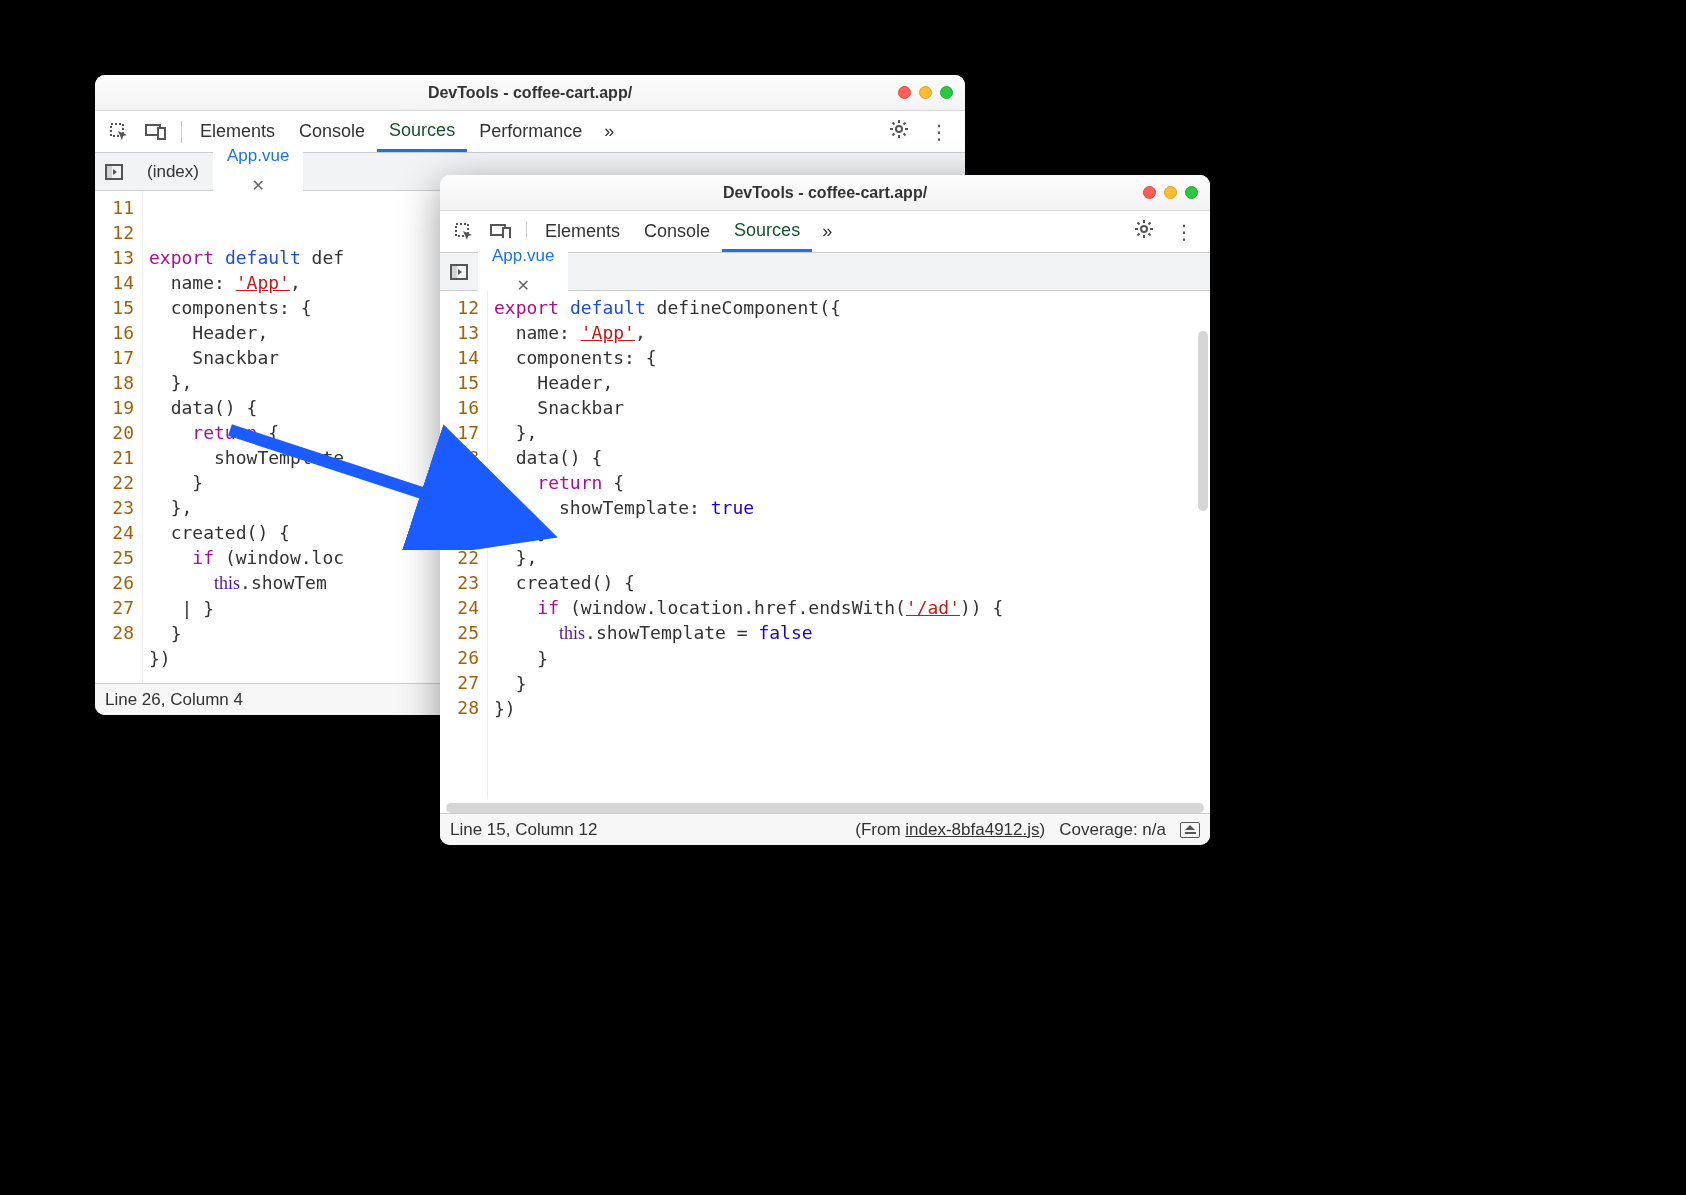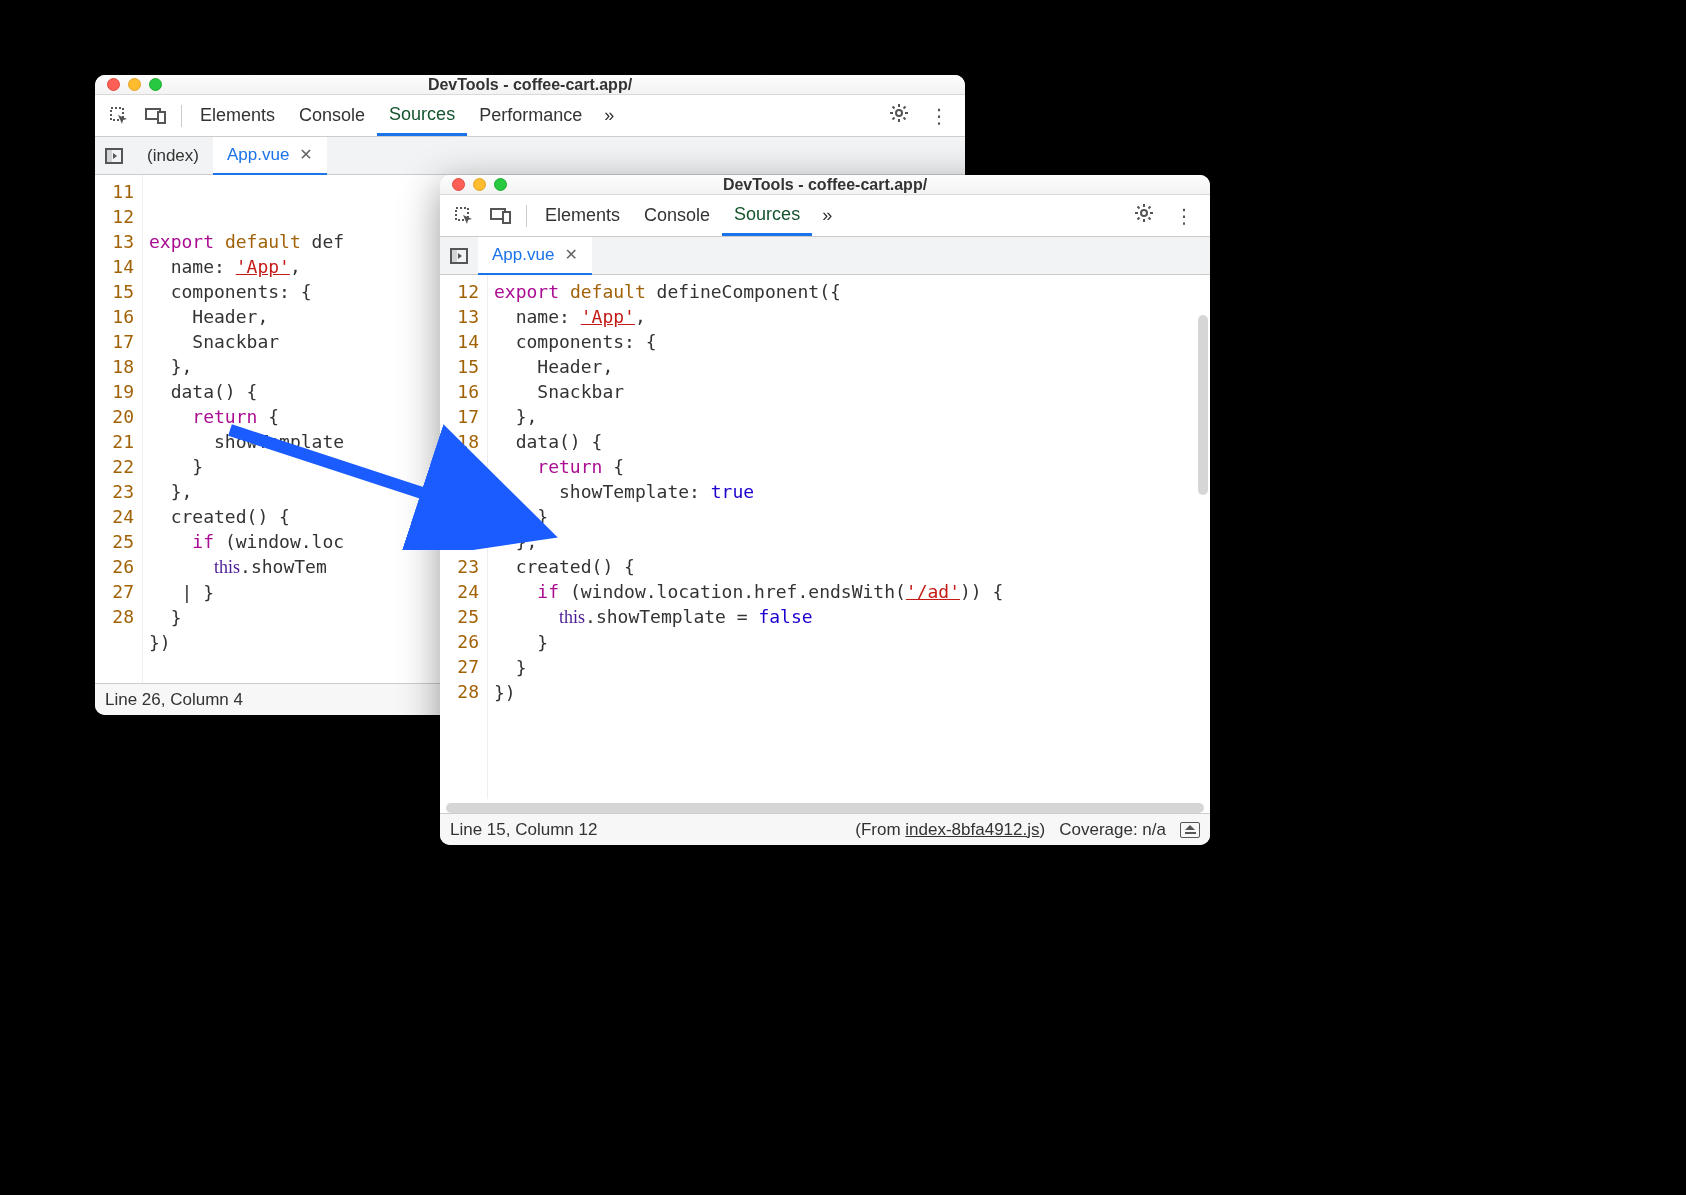--- a/index.html
+++ b/index.html
@@ -16,27 +16,28 @@
     background: #fff;
     border-radius: 10px;
     overflow: hidden;
     box-shadow: 0 10px 40px rgba(0,0,0,0.4);
     display: flex;
     flex-direction: column;
   }
   .win-left { left: 95px; top: 75px; width: 870px; height: 640px; }
   .win-right { left: 440px; top: 175px; width: 770px; height: 670px; }
   .titlebar {
-    height: 20px;
+    height: 36px;
     background: linear-gradient(#fdfdfd,#f3f3f3);
     border-bottom: 1px solid #d9d9d9;
     display: flex;
     align-items: center;
     padding: 4px 12px;
     position: relative;
+    justify-content: flex-end;
   }
   .traffic { display: flex; gap: 8px; }
   .tl { width: 13px; height: 13px; border-radius: 50%; }
   .tl.close { background: #ff5f57; border:1px solid #e1493e; }
   .tl.min   { background: #febc2e; border:1px solid #e0a426; }
   .tl.max   { background: #28c840; border:1px solid #1dad2f; }
   .wintitle {
     position: absolute; left: 0; right: 0; text-align: center;
     font-size: 16px; font-weight: 600; color: #333;
     pointer-events: none;
@@ -54,35 +55,35 @@
   .chev { padding:6px 10px; font-size:18px; color:#333; }
   .gear { padding:6px 10px; color:#555; }
   .more { padding:6px 10px; color:#555; font-size:20px; }
   .filetabs {
     display:flex; align-items:center; height:38px;
     border-bottom:1px solid #ccc; background:#f1f3f4;
     font-size:17px;
   }
   .ft-icon { padding:6px 10px; color:#555; display:flex; align-items:center;}
   .ft-tab { padding:8px 14px; color:#333; display:flex; align-items:center; gap:10px; }
-  .ft-tab.active { color:#1a73e8; border-bottom:2px solid #1a73e8; background:#fff; }
+  .ft-tab.active { color:#1a73e8; border-bottom:2px solid #1a73e8; background:#fff;flex-direction:column; }
   .ft-close { font-size:16px; color:#666; }
   .editor {
     flex:1; display:flex; overflow:auto; position:relative;
     font-family: Menlo, Monaco, Consolas, monospace;
     font-size:18px; line-height: 25px;
     background:#fff;
   }
   .gutter {
     width:48px; text-align:right; color:#a16207; padding:4px 8px 4px 4px;
     border-right:1px solid #eee; background:#fff; user-select:none;
   }
   .code { flex:1; padding:4px 6px; white-space:pre; color:#333; overflow:hidden;}
   .kw   { color: #aa0d91; }
-  .kw2  { color: #a16207; }
+  .kw2  { color: #1d4ed8; }
   .str  { color: #c41a16; text-decoration: underline; }
   .lit  { color: #1c00cf; }
   .this { color:#4c1d95;font-family:Liberation Serif, serif; }
   .statusbar {
     height:32px; border-top:1px solid #ccc;
     display:flex; align-items:center; padding:0 10px;
     font-size:17px; color:#333; gap:14px;
     background:#f7f7f7;
   }
   .status-spacer { flex:1; }

